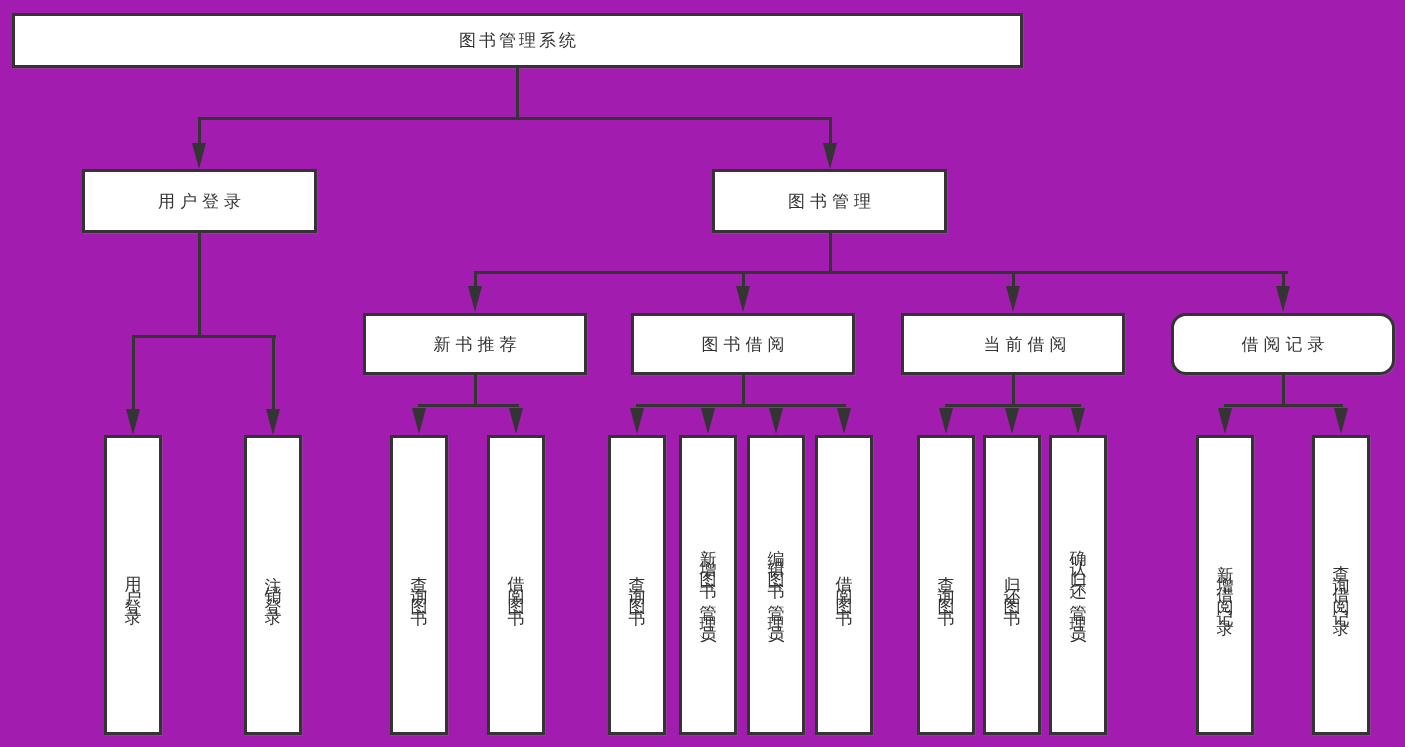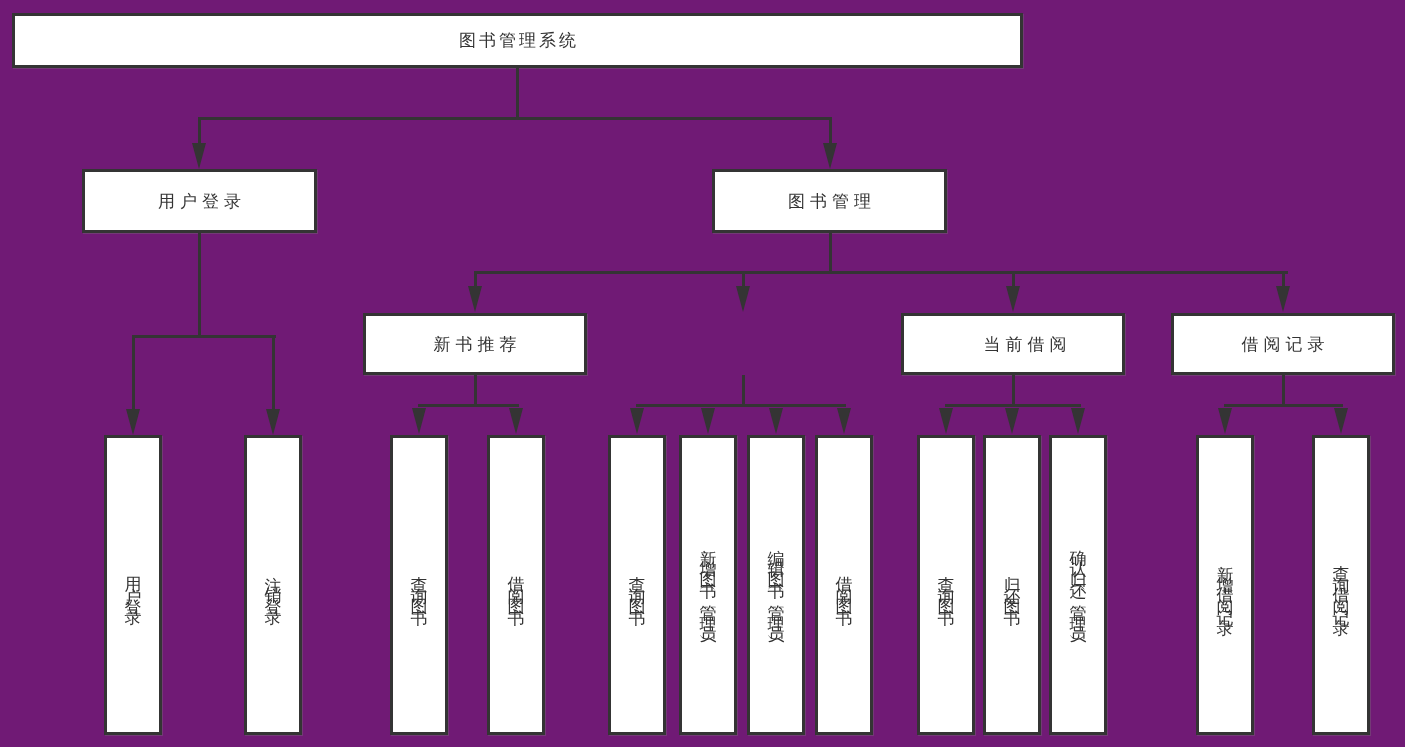--- a/index.html
+++ b/index.html
@@ -3,21 +3,21 @@
 <meta charset="utf-8">
 <style>
   * { box-sizing: border-box; margin: 0; padding: 0; }
   html, body { background: #ffffff; }
   body { font-family: "Liberation Sans", "DejaVu Sans", sans-serif; }
 
   .canvas {
     position: relative;
     width: 1405px;
     height: 747px;
-    background: #701a75;
+    background: #a21caf;
     overflow: hidden;
   }
 
   
   .hbox {
     position: absolute;
     border: 3px solid #343434;
     background: #ffffff;
     display: flex;
     align-items: center;
@@ -83,24 +83,25 @@
 <div class="canvas">
 
   <div class="hbox root-box" style="left:12px; top:13px; width:1011px; height:55px;">图书管理系统</div>
 
   <div class="hbox" style="left:82px; top:169px; width:235px; height:64px;">用户登录</div>
 
   <div class="hbox" style="left:363px; top:313px; width:224px; height:62px;">新书推荐</div>
 
   <div class="hbox" style="left:712px; top:169px; width:235px; height:64px;">图书管理</div>
 
+  <div class="hbox" style="left:631px; top:313px; width:224px; height:62px;">图书借阅</div>
 
   <div class="hbox" style="left:901px; top:313px; width:224px; height:62px;padding-left:24px;">当前借阅</div>
 
-  <div class="hbox" style="left:1171px; top:313px; width:224px; height:62px;">借阅记录</div>
+  <div class="hbox" style="left:1171px; top:313px; width:224px; height:62px;border-radius:15px;">借阅记录</div>
 
   <div class="vbox" style="left:104px;">用户登录</div>
   <div class="vbox" style="left:244px;">注销登录</div>
 
   <div class="vbox" style="left:390px;">查询图书</div>
   <div class="vbox" style="left:487px;">借阅图书</div>
 
   <div class="vbox" style="left:608px;">查询图书</div>
   <div class="vbox" style="left:679px;">新增图书（管理员）</div>
   <div class="vbox" style="left:747px;">编辑图书（管理员）</div>

